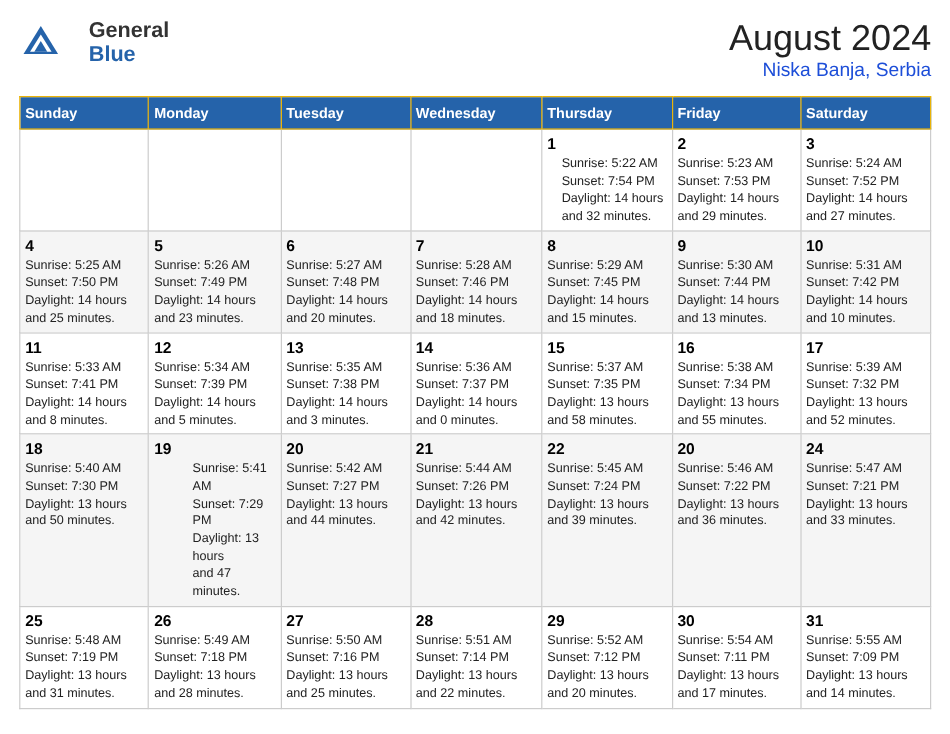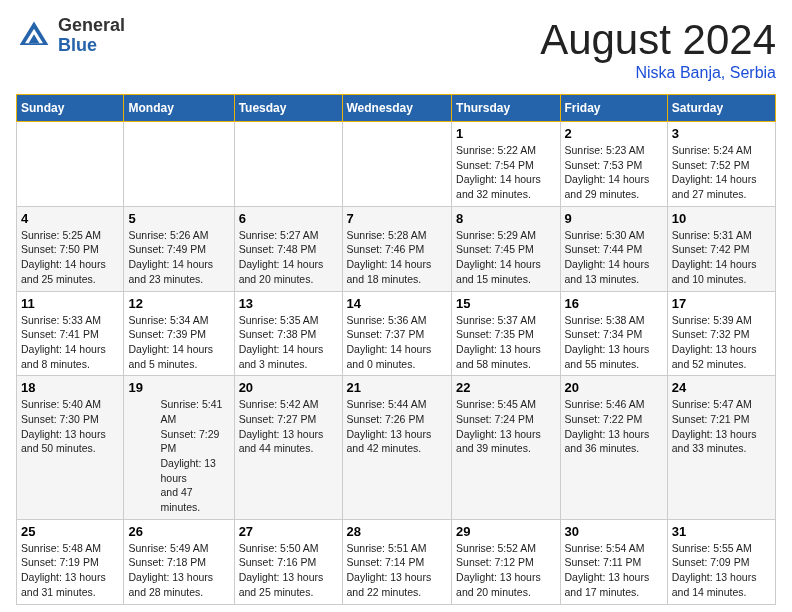--- a/index.html
+++ b/index.html
@@ -12,36 +12,36 @@
     }
     .header {
       display: flex;
       justify-content: space-between;
       align-items: flex-start;
       margin-bottom: 12px;
     }
     .logo {
       display: flex;
       align-items: center;
-      gap: 6px;
+      gap: 22px;
     }
     .logo-text {
       font-size: 18px;
       font-weight: bold;
       line-height: 1.1;
     }
     .logo-general { color: #333; }
     .logo-blue { color: #2563aa; }
     .logo-icon {
       width: 36px;
       height: 36px;
     }
     .title-block { text-align: right; }
     .month-title {
-      font-size: 42px;
+      font-size: 30px;
       font-weight: normal;
       color: #222;
       text-align: center;
     }
     .location-title {
       font-size: 16px;
       color: #1d4ed8;
     }
     table {
       width: 100%;
@@ -115,21 +115,21 @@
       </tr>
   </thead>
   <tbody id="calendar-body">
   <tr>
         <td class="empty-cell"></td>
         <td class="empty-cell"></td>
         <td class="empty-cell"></td>
         <td class="empty-cell"></td>
         <td>
           <span class="day-num">1</span>
-          <div class="day-info" style="white-space: pre-line;">Sunrise: 5:22 AM
+          <div class="day-info" style="white-space: pre-line; margin-left: 12px;">Sunrise: 5:22 AM
 Sunset: 7:54 PM
 Daylight: 14 hours
 and 32 minutes.</div>
         </td>
         <td>
           <span class="day-num">2</span>
           <div class="day-info" style="white-space: pre-line;">Sunrise: 5:23 AM
 Sunset: 7:53 PM
 Daylight: 14 hours
 and 29 minutes.</div>

